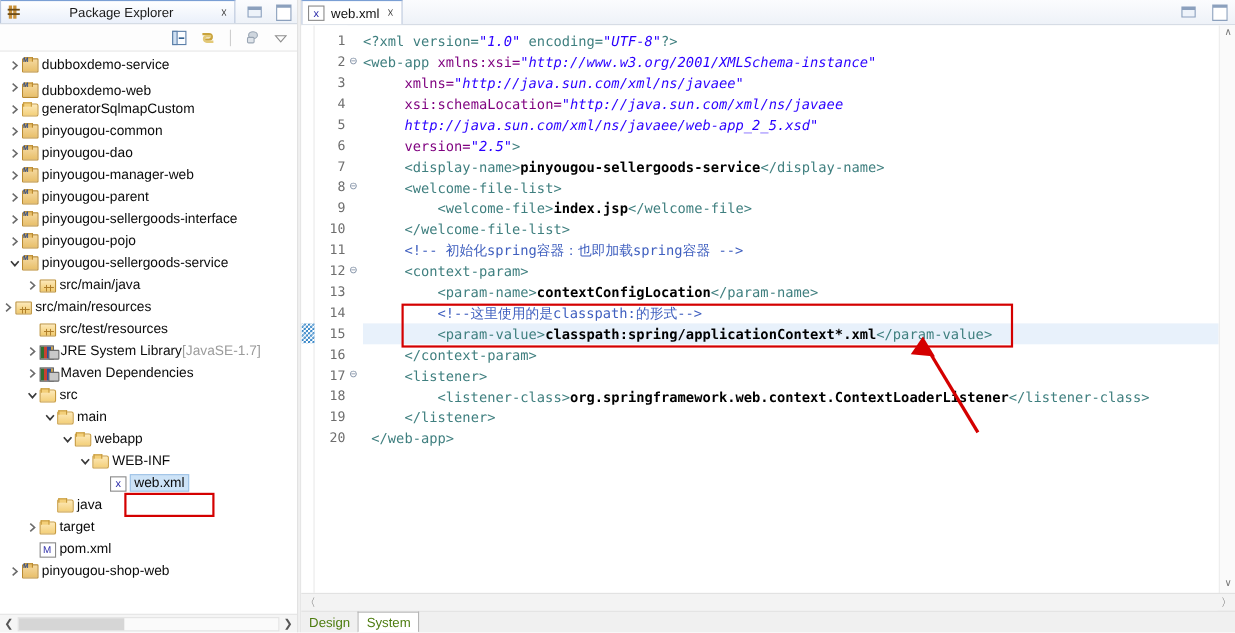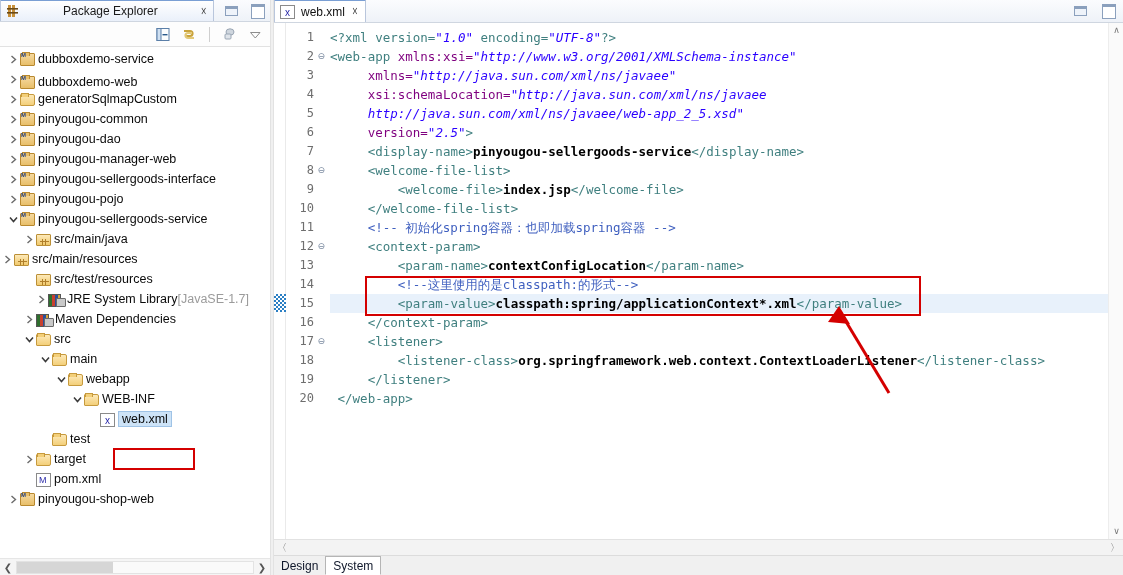--- a/index.html
+++ b/index.html
@@ -241,21 +241,21 @@
 
   .ed-bottom-tabs {
     height: 20px;
     background: #f0f0f0;
     display: flex; align-items: stretch;
     border-top: 1px solid #dcdcdc;
   }
   .bt {
     padding: 0 7px;
     display: flex; align-items: center;
-    font-size: 12px; color: #0f172a;
+    font-size: 12px; color: #4d7c0f;
   }
   .bt.active {
     background: #ffffff;
     border: 1px solid #b5b5b5;
     border-bottom: 1px solid #ffffff;
   }
 
   
   .annot-box {
     position: absolute;
@@ -396,20 +396,29 @@
           <span class="ico ic-proj"></span>
           <span class="lbl">pinyougou-manager-web</span>
         </div>
         <div class="row" style="padding-left: 6px;">
           <span class="arrow">
             <svg width="9" height="9" viewBox="0 0 9 9">
               <path d="M2.5 1 L6.5 4.5 L2.5 8" fill="none" stroke="#6b6b6b" stroke-width="1.4"></path>
             </svg>
           </span>
           <span class="ico ic-proj"></span>
+          <span class="lbl">pinyougou-parent</span>
+        </div>
+        <div class="row" style="padding-left: 6px;">
+          <span class="arrow">
+            <svg width="9" height="9" viewBox="0 0 9 9">
+              <path d="M2.5 1 L6.5 4.5 L2.5 8" fill="none" stroke="#6b6b6b" stroke-width="1.4"></path>
+            </svg>
+          </span>
+          <span class="ico ic-proj"></span>
           <span class="lbl">pinyougou-sellergoods-interface</span>
         </div>
         <div class="row" style="padding-left: 6px;">
           <span class="arrow">
             <svg width="9" height="9" viewBox="0 0 9 9">
               <path d="M2.5 1 L6.5 4.5 L2.5 8" fill="none" stroke="#6b6b6b" stroke-width="1.4"></path>
             </svg>
           </span>
           <span class="ico ic-proj"></span>
           <span class="lbl">pinyougou-pojo</span>
@@ -439,21 +448,21 @@
             </svg>
           </span>
           <span class="ico ic-srcfolder"></span>
           <span class="lbl">src/main/resources</span>
         </div>
         <div class="row" style="padding-left: 22px;">
           <span class="arrow"></span>
           <span class="ico ic-srcfolder"></span>
           <span class="lbl">src/test/resources</span>
         </div>
-        <div class="row" style="padding-left: 34px;">
+        <div class="row" style="padding-left: 22px;">
           <span class="arrow">
             <svg width="9" height="9" viewBox="0 0 9 9">
               <path d="M2.5 1 L6.5 4.5 L2.5 8" fill="none" stroke="#6b6b6b" stroke-width="1.4"></path>
             </svg>
           </span>
           <span class="ico ic-lib"></span>
           <span class="lbl">JRE System Library</span>
           <span class="lbl lbl-dim"> [JavaSE-1.7]</span>
         </div>
         <div class="row" style="padding-left: 22px;">
@@ -502,21 +511,21 @@
           <span class="lbl">WEB-INF</span>
         </div>
         <div class="row" style="padding-left: 86px;">
           <span class="arrow"></span>
           <span class="ico ic-xml"></span>
           <span class="lbl" style="background: rgb(205, 227, 247); border: 1px solid rgb(159, 195, 230); padding: 0px 3px;">web.xml</span>
         </div>
         <div class="row" style="padding-left: 38px;">
           <span class="arrow"></span>
           <span class="ico ic-folder"></span>
-          <span class="lbl">test</span>
+          <span class="lbl">java</span>
         </div>
         <div class="row" style="padding-left: 22px;">
           <span class="arrow">
             <svg width="9" height="9" viewBox="0 0 9 9">
               <path d="M2.5 1 L6.5 4.5 L2.5 8" fill="none" stroke="#6b6b6b" stroke-width="1.4"></path>
             </svg>
           </span>
           <span class="ico ic-folder"></span>
           <span class="lbl">target</span>
         </div>

